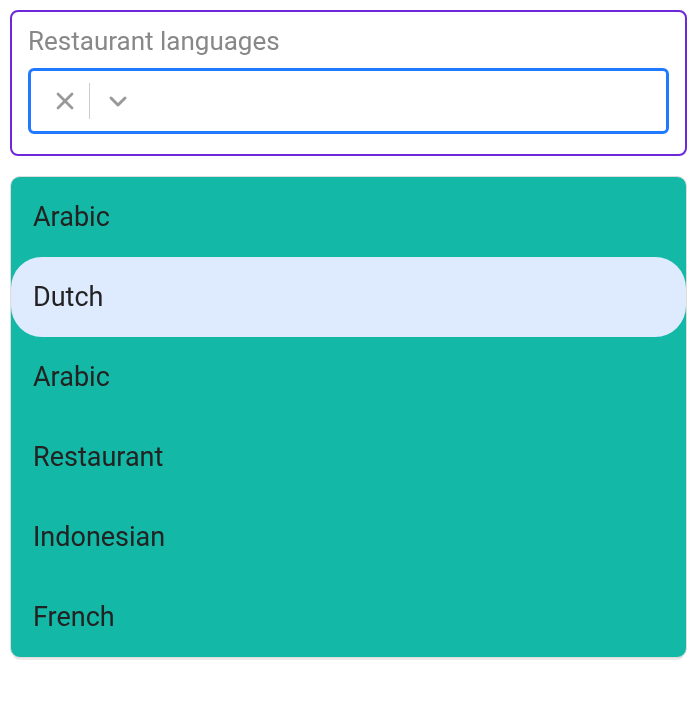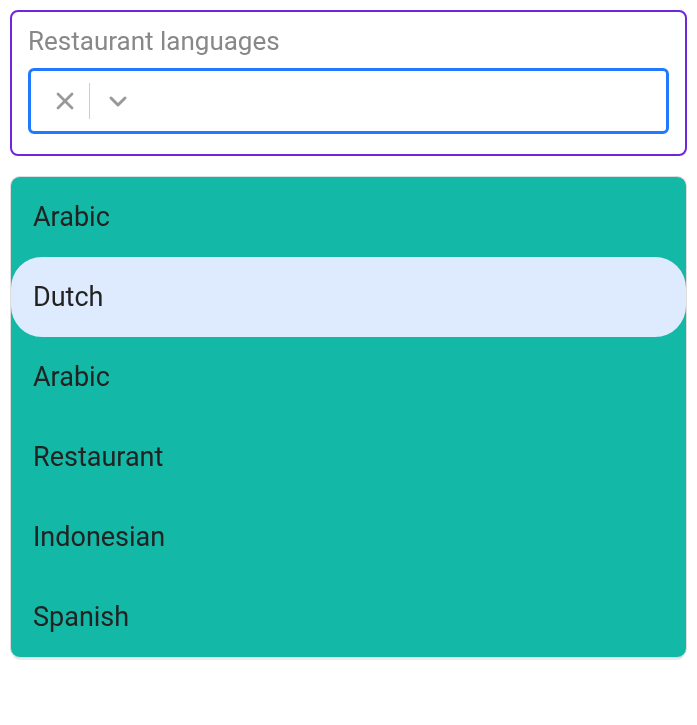--- a/index.html
+++ b/index.html
@@ -146,14 +146,14 @@
     </div>
   </div>
 </div>
 
 <div class="menu">
   <div class="menu-item">Arabic</div>
   <div class="menu-item highlighted">Dutch</div>
   <div class="menu-item">Arabic</div>
   <div class="menu-item">Restaurant</div>
   <div class="menu-item">Indonesian</div>
-  <div class="menu-item">Spanish</div>
+  <div class="menu-item">French</div>
 </div>
 
 </body></html>

